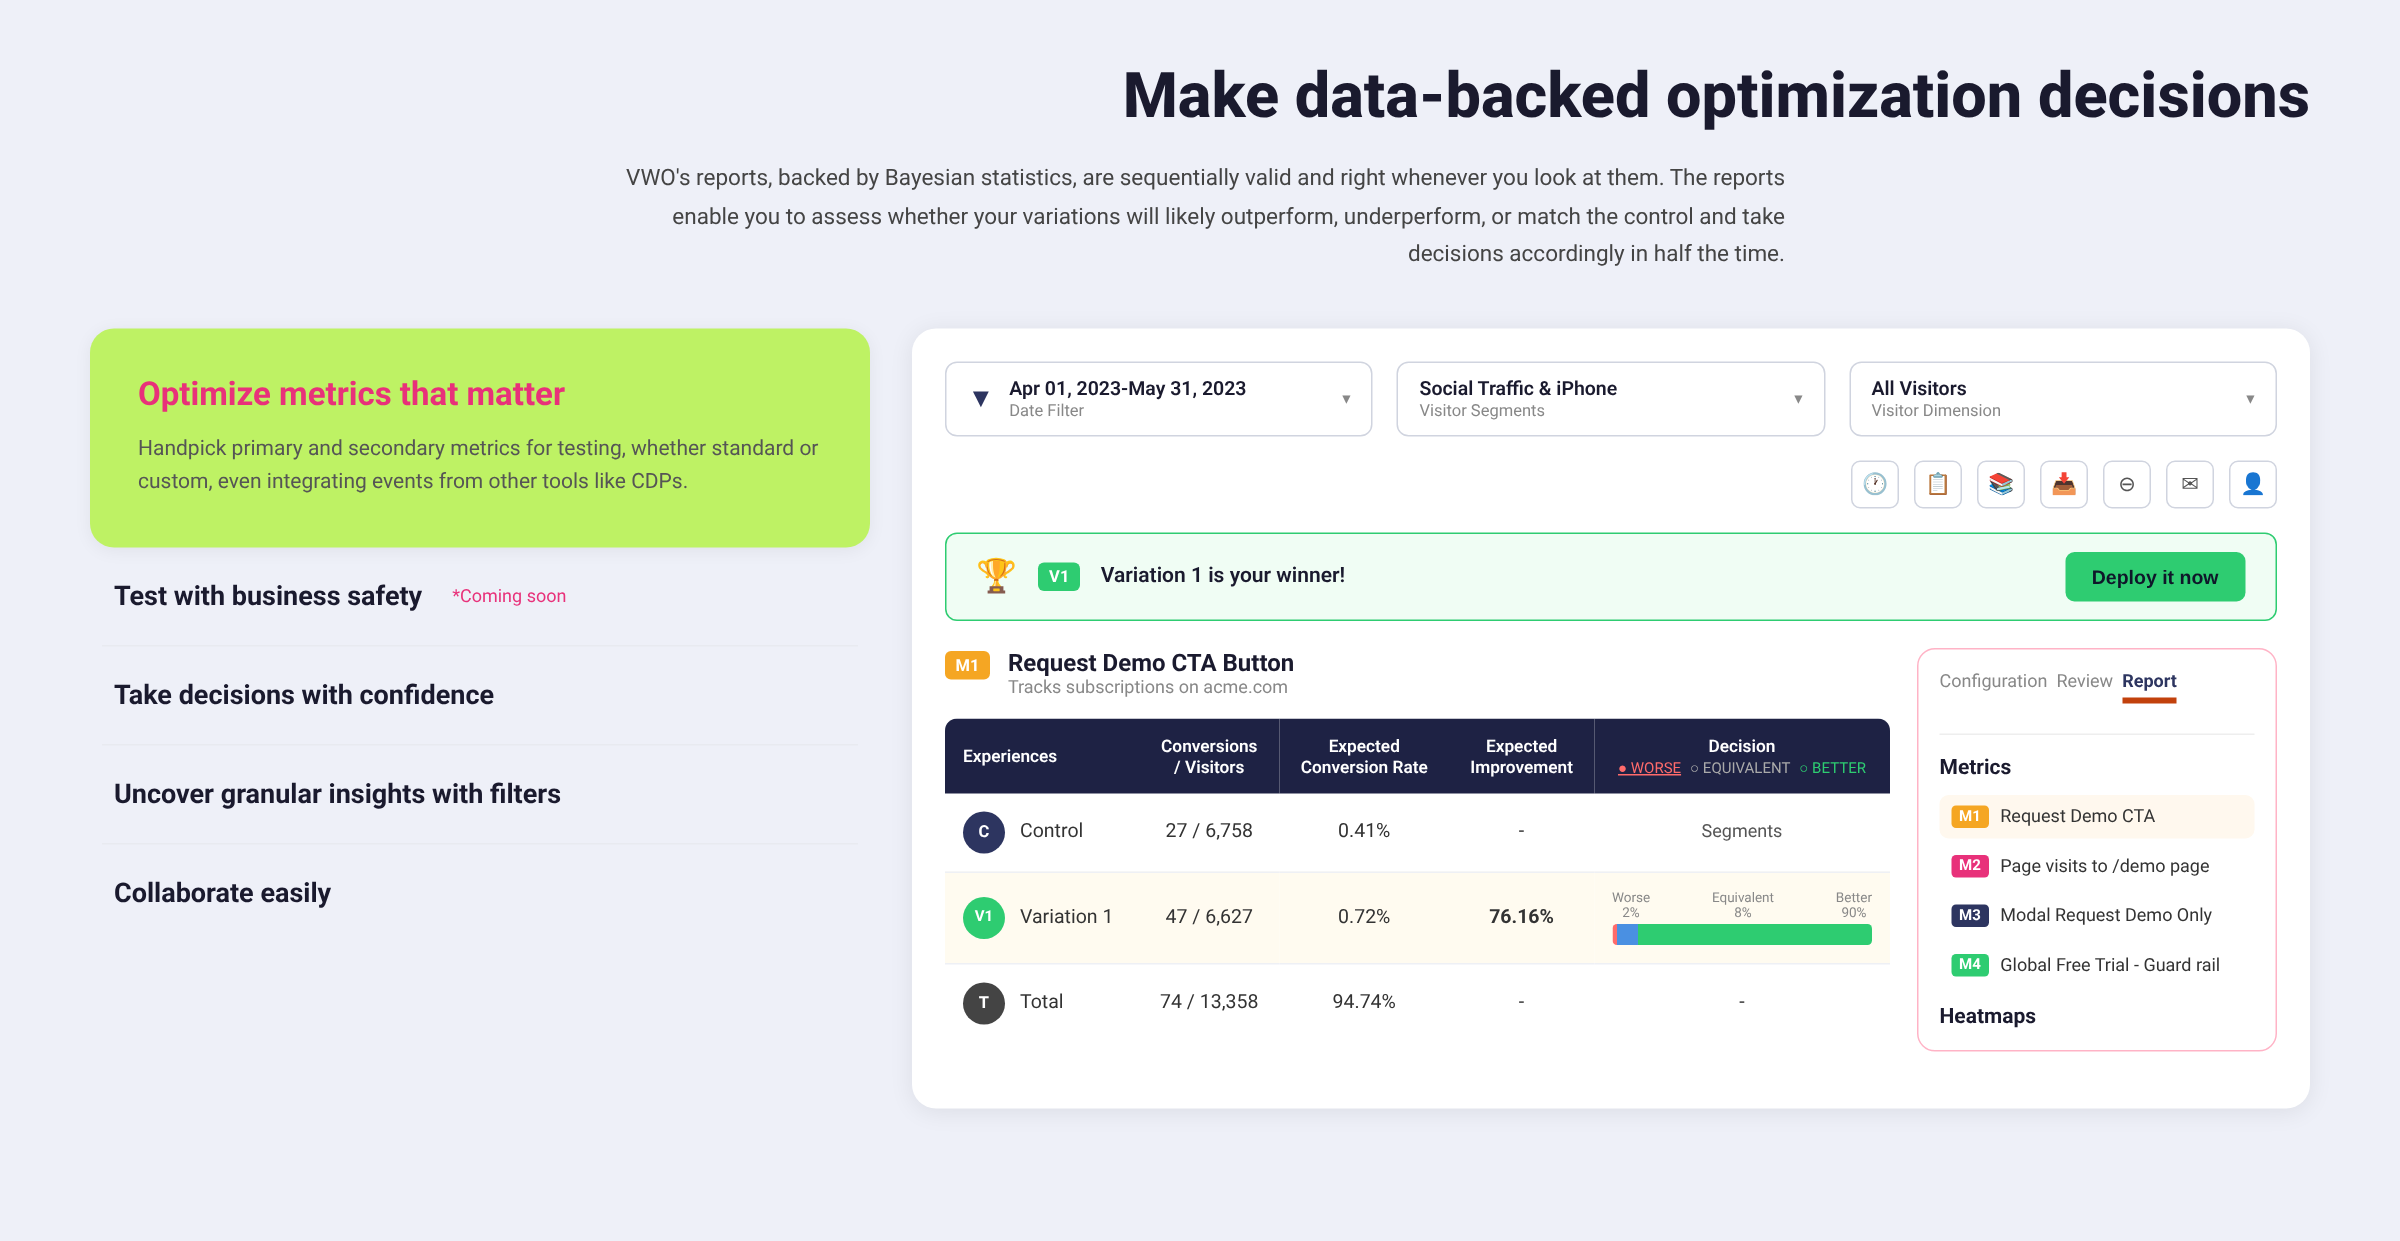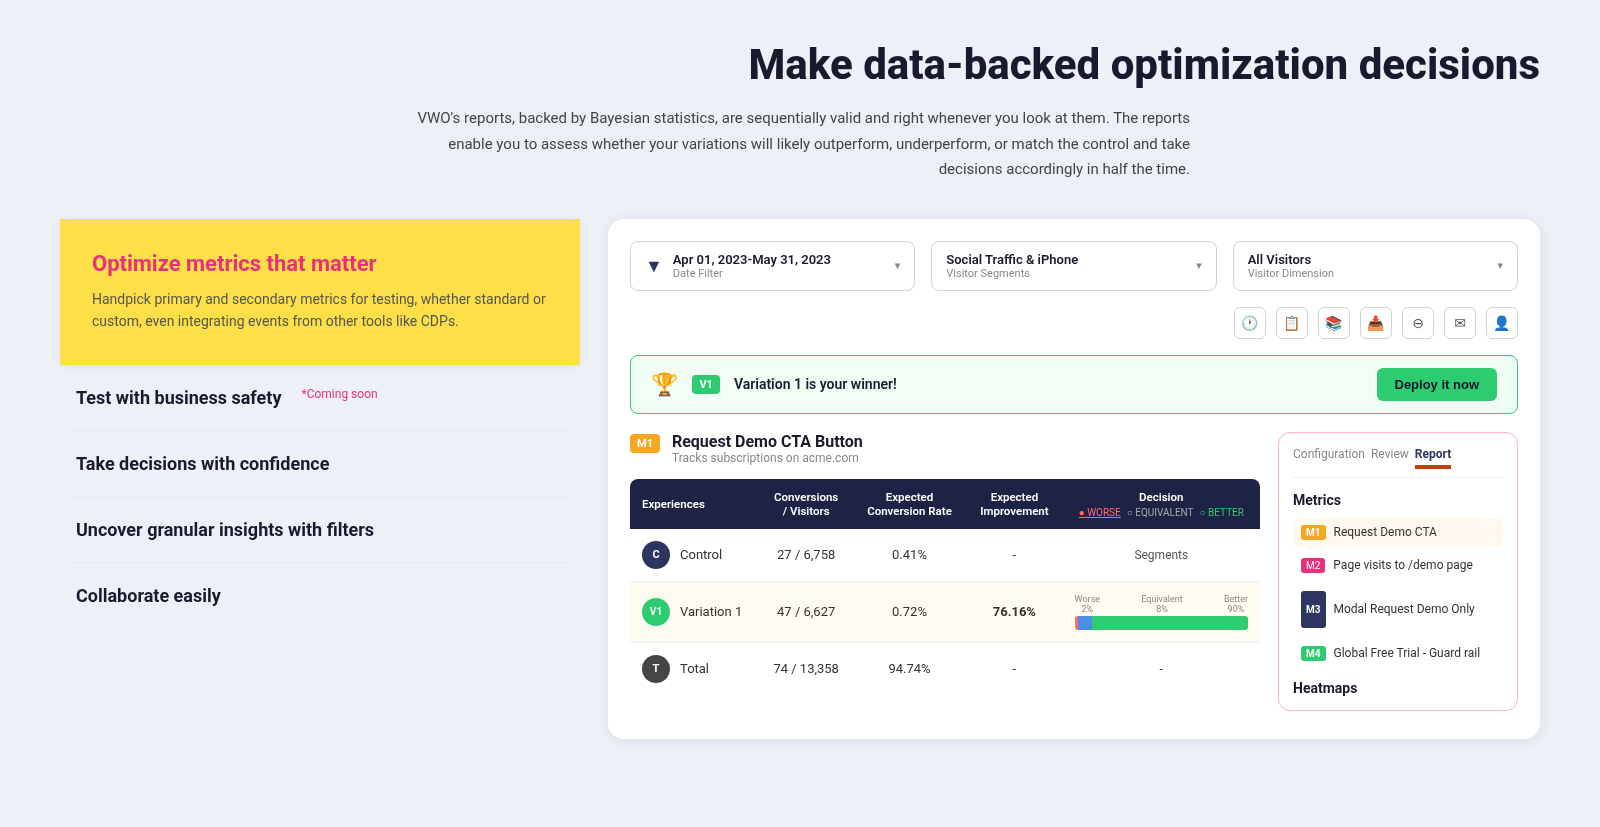--- a/index.html
+++ b/index.html
@@ -35,22 +35,22 @@
       align-items: flex-start;
     }
 
     
     .left-panel {
       width: 520px;
       flex-shrink: 0;
     }
 
     .feature-card {
-      background: #fde047;
-      border-radius: 0;
+      background: #bef264;
+      border-radius: 16px;
       padding: 32px;
       margin-bottom: 0;
       box-shadow: 0 2px 12px rgba(0,0,0,0.06);
     }
     .feature-card-title {
       font-size: 22px;
       font-weight: 700;
       color: #e8317a;
       margin-bottom: 12px;
     }
@@ -63,21 +63,21 @@
     .feature-list {
       padding: 0 8px;
     }
     .feature-item {
       padding: 22px 0 22px 8px;
       border-bottom: 1px solid #e8eaf0;
       font-size: 18px;
       font-weight: 700;
       color: #1a1a2e;
       display: flex;
-      align-items: flex-start;
+      align-items: center;
       gap: 10px;
     }
     .feature-item:last-child { border-bottom: none; }
     .coming-soon-badge {
       font-size: 12px;
       font-weight: 400;
       color: #e8317a;
       margin-left: 10px;
     }
 
@@ -322,21 +322,21 @@
       border-radius: 12px;
       padding: 14px;
       background: #fff;
     }
 
     .sidebar-tabs {
       display: flex;
       gap: 6px;
       margin-bottom: 14px;
       border-bottom: 1px solid #eee;
-      padding-bottom: 8px;
+      padding-bottom: 20px;
     }
     .stab {
       font-size: 12px;
       color: #888;
       cursor: pointer;
       padding-bottom: 4px;
     }
     .stab.active {
       color: #2d3560;
       font-weight: 700;
@@ -355,22 +355,22 @@
       align-items: center;
       gap: 8px;
       padding: 7px 8px;
       border-radius: 6px;
       margin-bottom: 4px;
     }
     .metric-list-item.active-metric {
       background: #fff8ee;
     }
     .mlabel-m1 { background: #f5a623; color: #fff; font-size: 10px; font-weight: 700; border-radius: 3px; padding: 2px 5px; }
-    .mlabel-m2 { background: #e8317a; color: #fff; font-size: 10px; font-weight: 400; border-radius: 3px; padding: 2px 5px; }
-    .mlabel-m3 { background: #2d3560; color: #fff; font-size: 10px; font-weight: 700; border-radius: 3px; padding: 13px 5px; }
+    .mlabel-m2 { background: #e8317a; color: #fff; font-size: 10px; font-weight: 700; border-radius: 3px; padding: 2px 5px; }
+    .mlabel-m3 { background: #2d3560; color: #fff; font-size: 10px; font-weight: 700; border-radius: 3px; padding: 2px 5px; }
     .mlabel-m4 { background: #2ecc71; color: #fff; font-size: 10px; font-weight: 700; border-radius: 3px; padding: 2px 5px; }
     .metric-item-name {
       font-size: 12px;
       color: #333;
     }
 
     .sidebar-heatmaps-title {
       font-size: 14px;
       font-weight: 700;
       color: #1a1a2e;

